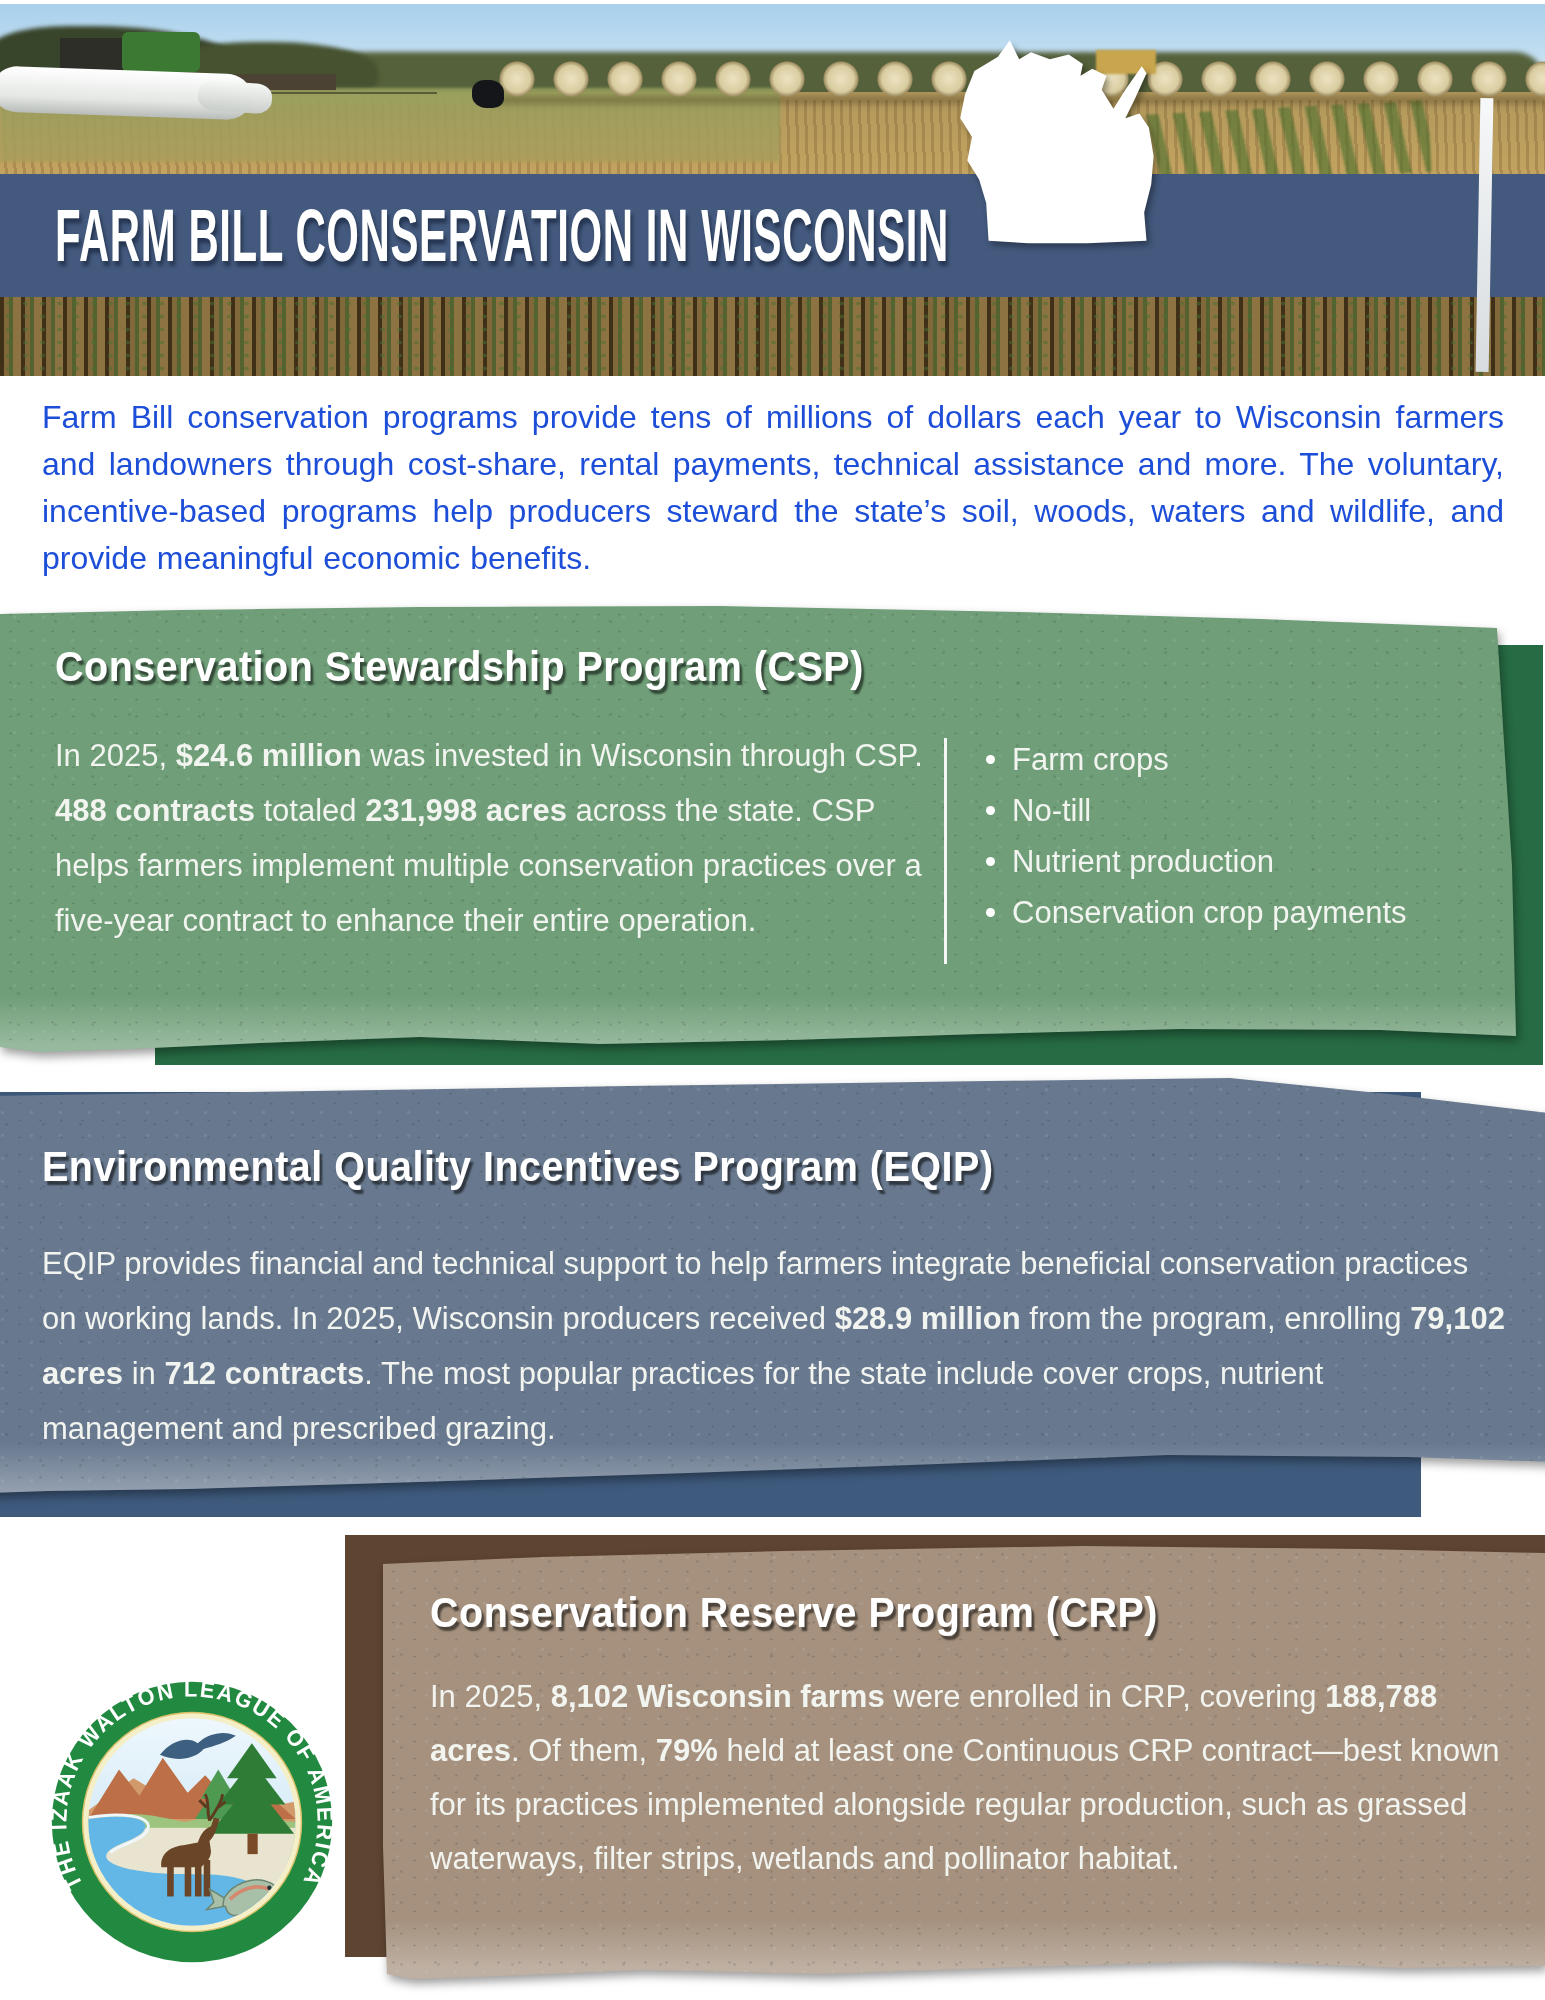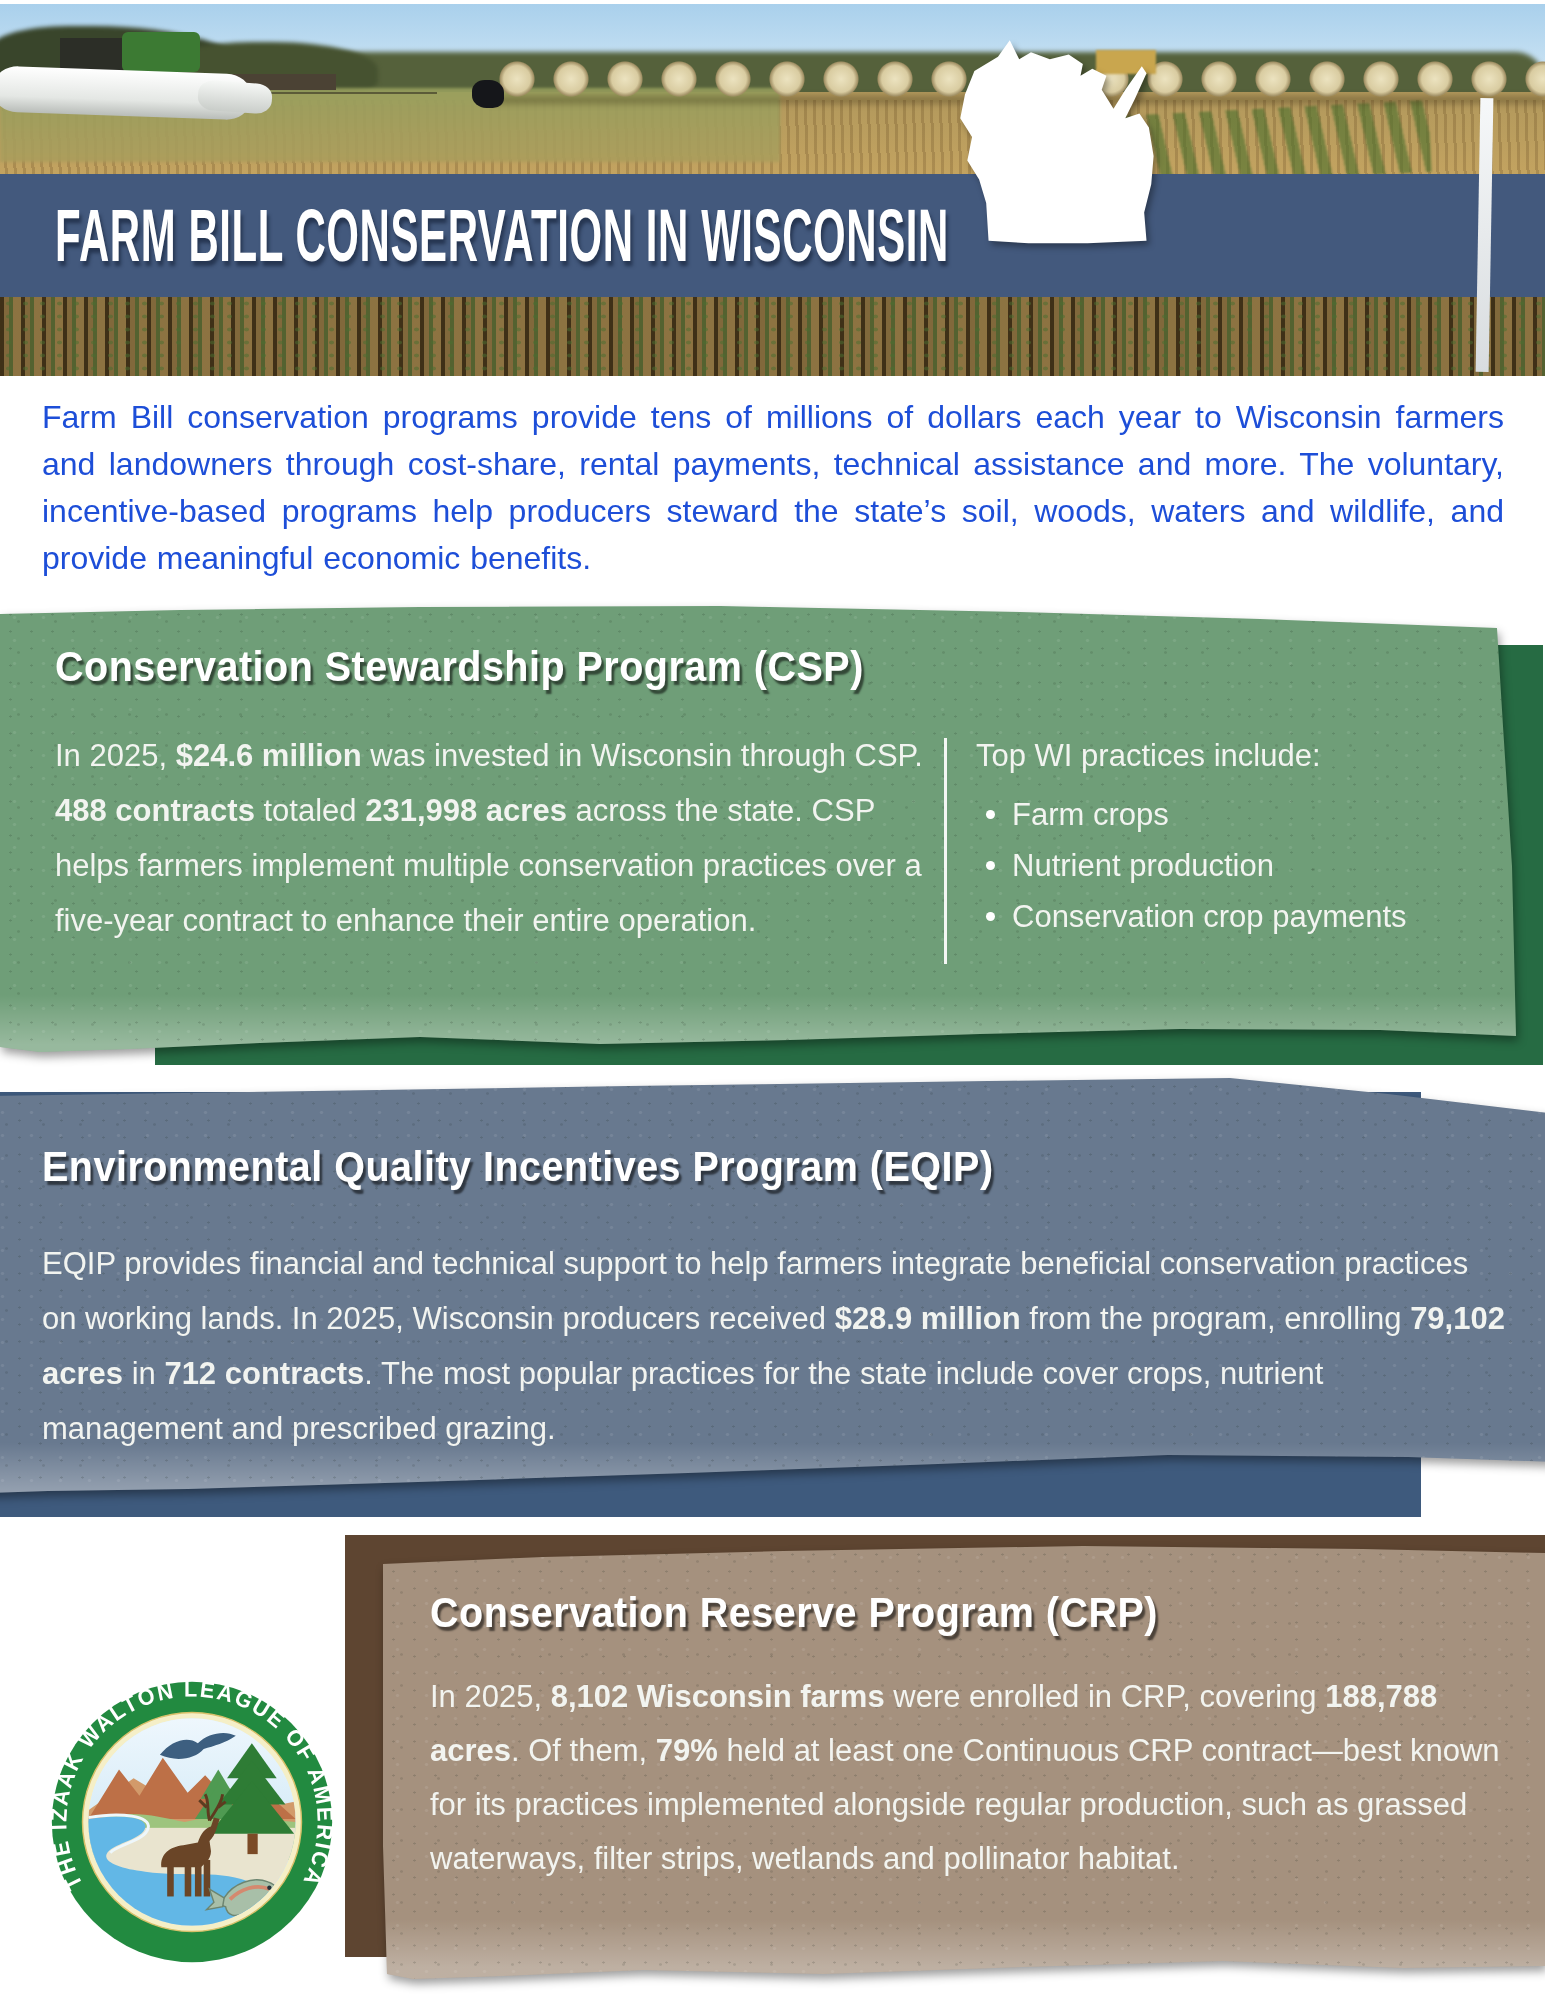--- a/index.html
+++ b/index.html
@@ -165,23 +165,23 @@
 
   <p class="intro">Farm Bill conservation programs provide tens of millions of dollars each year to Wisconsin farmers and landowners through cost-share, rental payments, technical assistance and more. The voluntary, incentive-based programs help producers steward the state’s soil, woods, waters and wildlife, and provide meaningful economic benefits.</p>
 
   <div class="backing" id="csp-back"></div>
   <div class="paper-wrap" id="csp-wrap">
     <div class="paper" id="csp-paper">
       <h2 class="sec-title" id="csp-title">Conservation Stewardship Program (CSP)</h2>
       <p class="sec-body" id="csp-body"><span>In 2025, </span><span class="b">$24.6 million</span><span> was invested in Wisconsin through CSP. </span><span class="b">488 contracts</span><span> totaled </span><span class="b">231,998 acres</span><span> across the state. CSP helps farmers implement multiple conservation practices over a five-year contract to enhance their entire operation.</span></p>
       <div class="divider"></div>
       <div class="practices">
-        <p class="practices-heading">Top WI practices include:</p>
         <ul>
           <li>Farm crops</li>
+          <li>No-till</li>
           <li>Nutrient production</li>
           <li>Conservation crop payments</li>
         </ul>
       </div>
     </div>
   </div>
 
   <div class="backing" id="eqip-back"></div>
   <div class="paper-wrap" id="eqip-wrap">
     <div class="paper" id="eqip-paper">

